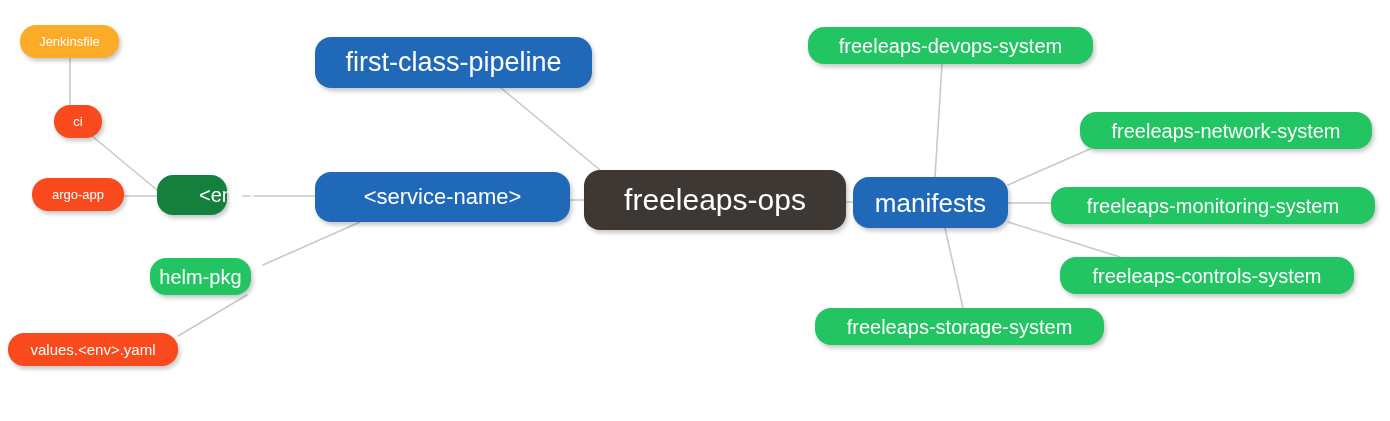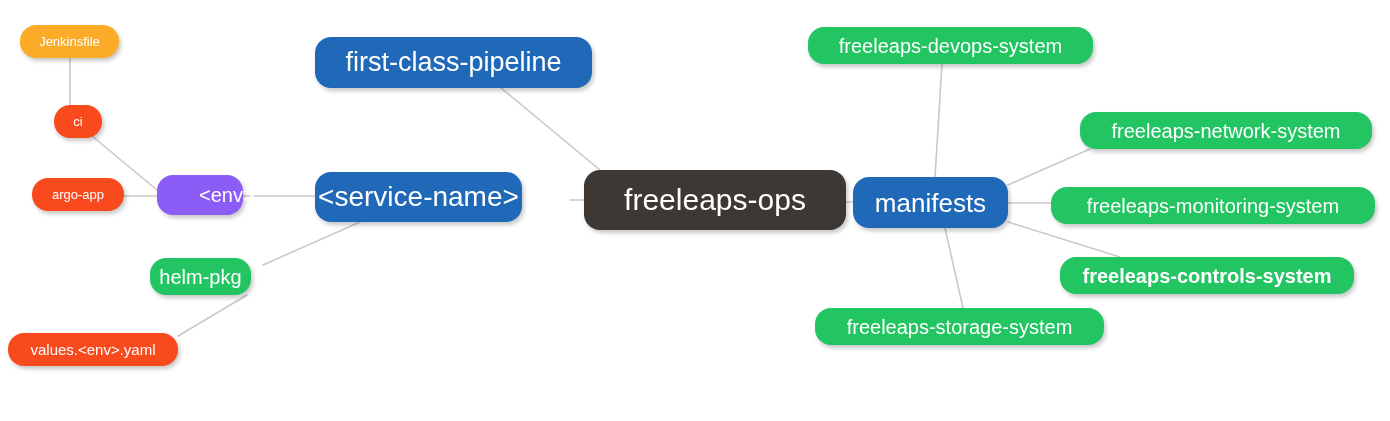--- a/index.html
+++ b/index.html
@@ -67,50 +67,50 @@
   <div id="node-layer">
       <div class="node" style="left: 20px; top: 25px; width: 99px; height: 33px; background: rgb(251, 171, 40); font-size: 13px;">
         <span class="node-label">Jenkinsfile</span>
       </div>
       <div class="node" style="left: 54px; top: 105px; width: 48px; height: 33px; background: rgb(249, 74, 30); font-size: 13px;">
         <span class="node-label">ci</span>
       </div>
       <div class="node" style="left: 32px; top: 178px; width: 92px; height: 33px; background: rgb(249, 74, 30); font-size: 13px;">
         <span class="node-label">argo-app</span>
       </div>
-      <div class="node" style="left: 157px; top: 175px; width: 86px; height: 40px; background: #8b5cf6; font-size: 20px; padding-left: 42px;">
+      <div class="node" style="left: 157px; top: 175px; width: 70px; height: 40px; background: #15803d; font-size: 20px; padding-left: 42px;">
         <span class="node-label">&lt;env&gt;</span>
       </div>
       <div class="node" style="left: 150px; top: 258px; width: 101px; height: 37px; background: rgb(35, 196, 98); font-size: 20px;">
         <span class="node-label">helm-pkg</span>
       </div>
       <div class="node" style="left: 8px; top: 333px; width: 170px; height: 33px; background: rgb(249, 74, 30); font-size: 15px;">
         <span class="node-label">values.&lt;env&gt;.yaml</span>
       </div>
       <div class="node" style="left: 315px; top: 37px; width: 277px; height: 51px; background: rgb(32, 105, 184); font-size: 27px;">
         <span class="node-label">first-class-pipeline</span>
       </div>
-      <div class="node" style="left: 315px; top: 172px; width: 207px; height: 50px; background: rgb(32, 105, 184); font-size: 28px;">
+      <div class="node" style="left: 315px; top: 172px; width: 255px; height: 50px; background: rgb(32, 105, 184); font-size: 22px;">
         <span class="node-label">&lt;service-name&gt;</span>
       </div>
       <div class="node" style="left: 584px; top: 170px; width: 262px; height: 60px; background: rgb(61, 56, 51); font-size: 30px;">
         <span class="node-label">freeleaps-ops</span>
       </div>
       <div class="node" style="left: 853px; top: 177px; width: 155px; height: 51px; background: rgb(32, 105, 184); font-size: 26px;">
         <span class="node-label">manifests</span>
       </div>
       <div class="node" style="left: 800px; top: 27px; width: 285px; height: 37px; background: rgb(35, 196, 98); font-size: 20px; margin-left: 8px;">
         <span class="node-label">freeleaps-devops-system</span>
       </div>
       <div class="node" style="left: 1080px; top: 112px; width: 292px; height: 37px; background: rgb(35, 196, 98); font-size: 20px;">
         <span class="node-label">freeleaps-network-system</span>
       </div>
       <div class="node" style="left: 1051px; top: 187px; width: 324px; height: 37px; background: rgb(35, 196, 98); font-size: 20px;">
         <span class="node-label">freeleaps-monitoring-system</span>
       </div>
-      <div class="node" style="left: 1060px; top: 257px; width: 294px; height: 37px; background: rgb(35, 196, 98); font-size: 20px; font-weight: bold;">
+      <div class="node" style="left: 1060px; top: 257px; width: 294px; height: 37px; background: rgb(35, 196, 98); font-size: 20px;">
         <span class="node-label">freeleaps-controls-system</span>
       </div>
       <div class="node" style="left: 815px; top: 308px; width: 289px; height: 37px; background: rgb(35, 196, 98); font-size: 20px;">
         <span class="node-label">freeleaps-storage-system</span>
       </div>
     </div>
 </div>
 
 </body></html>

